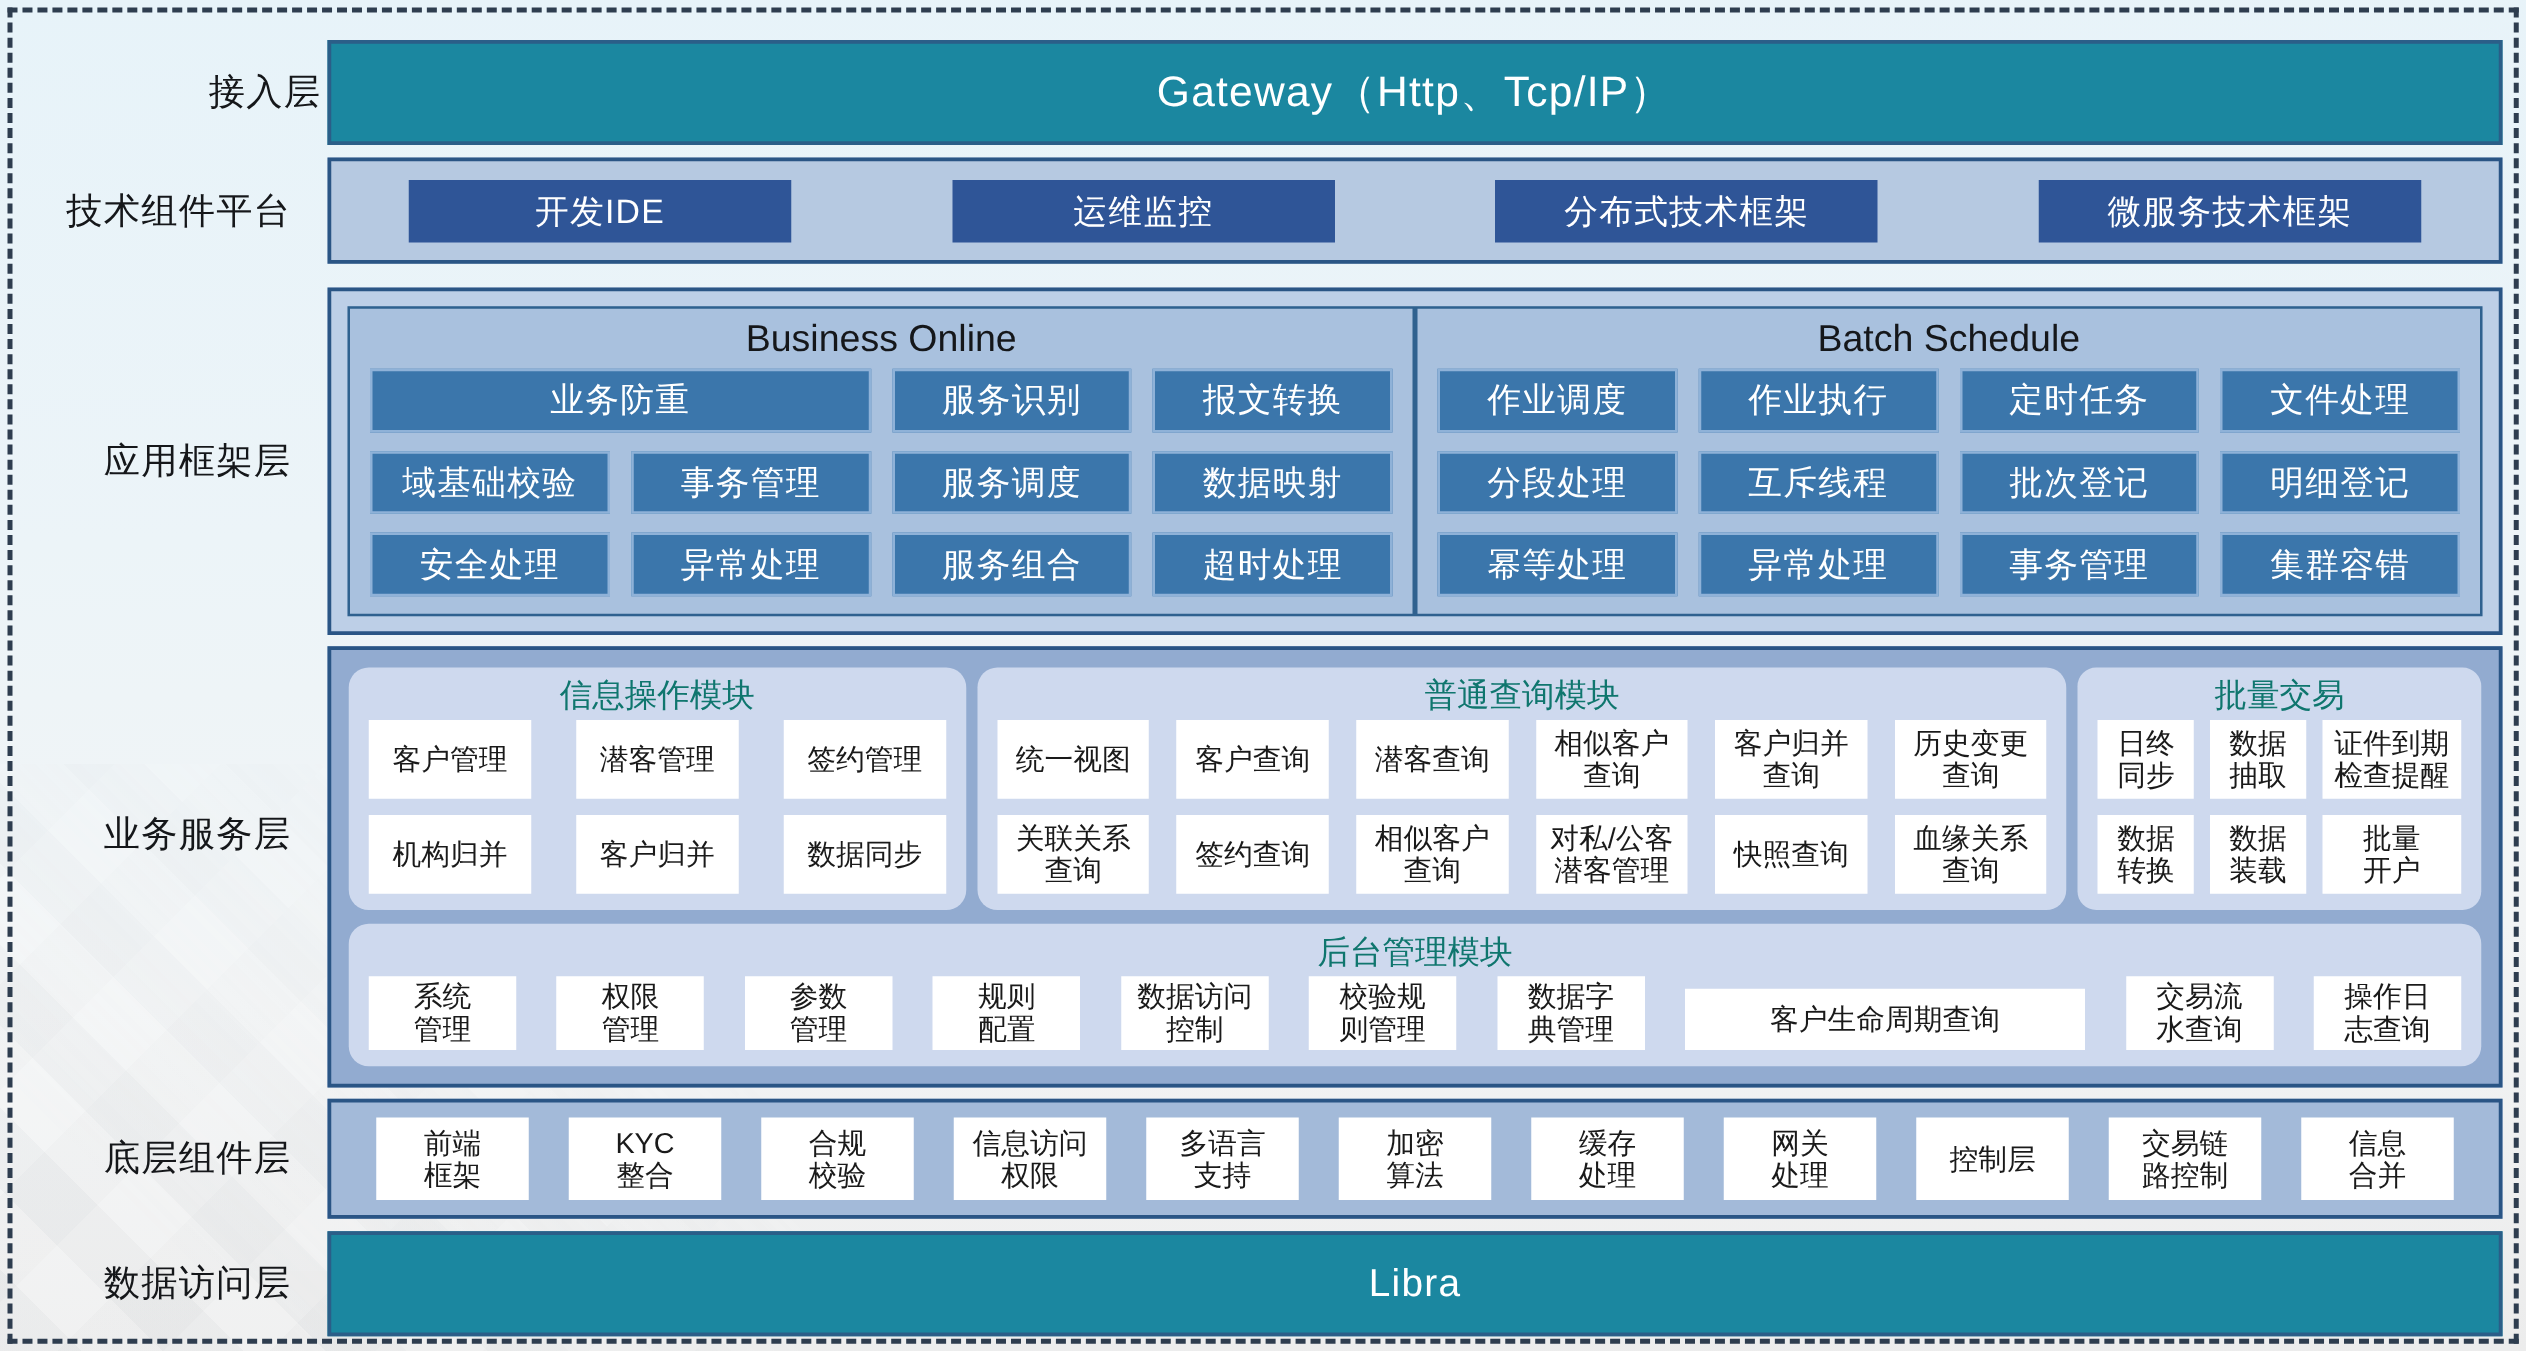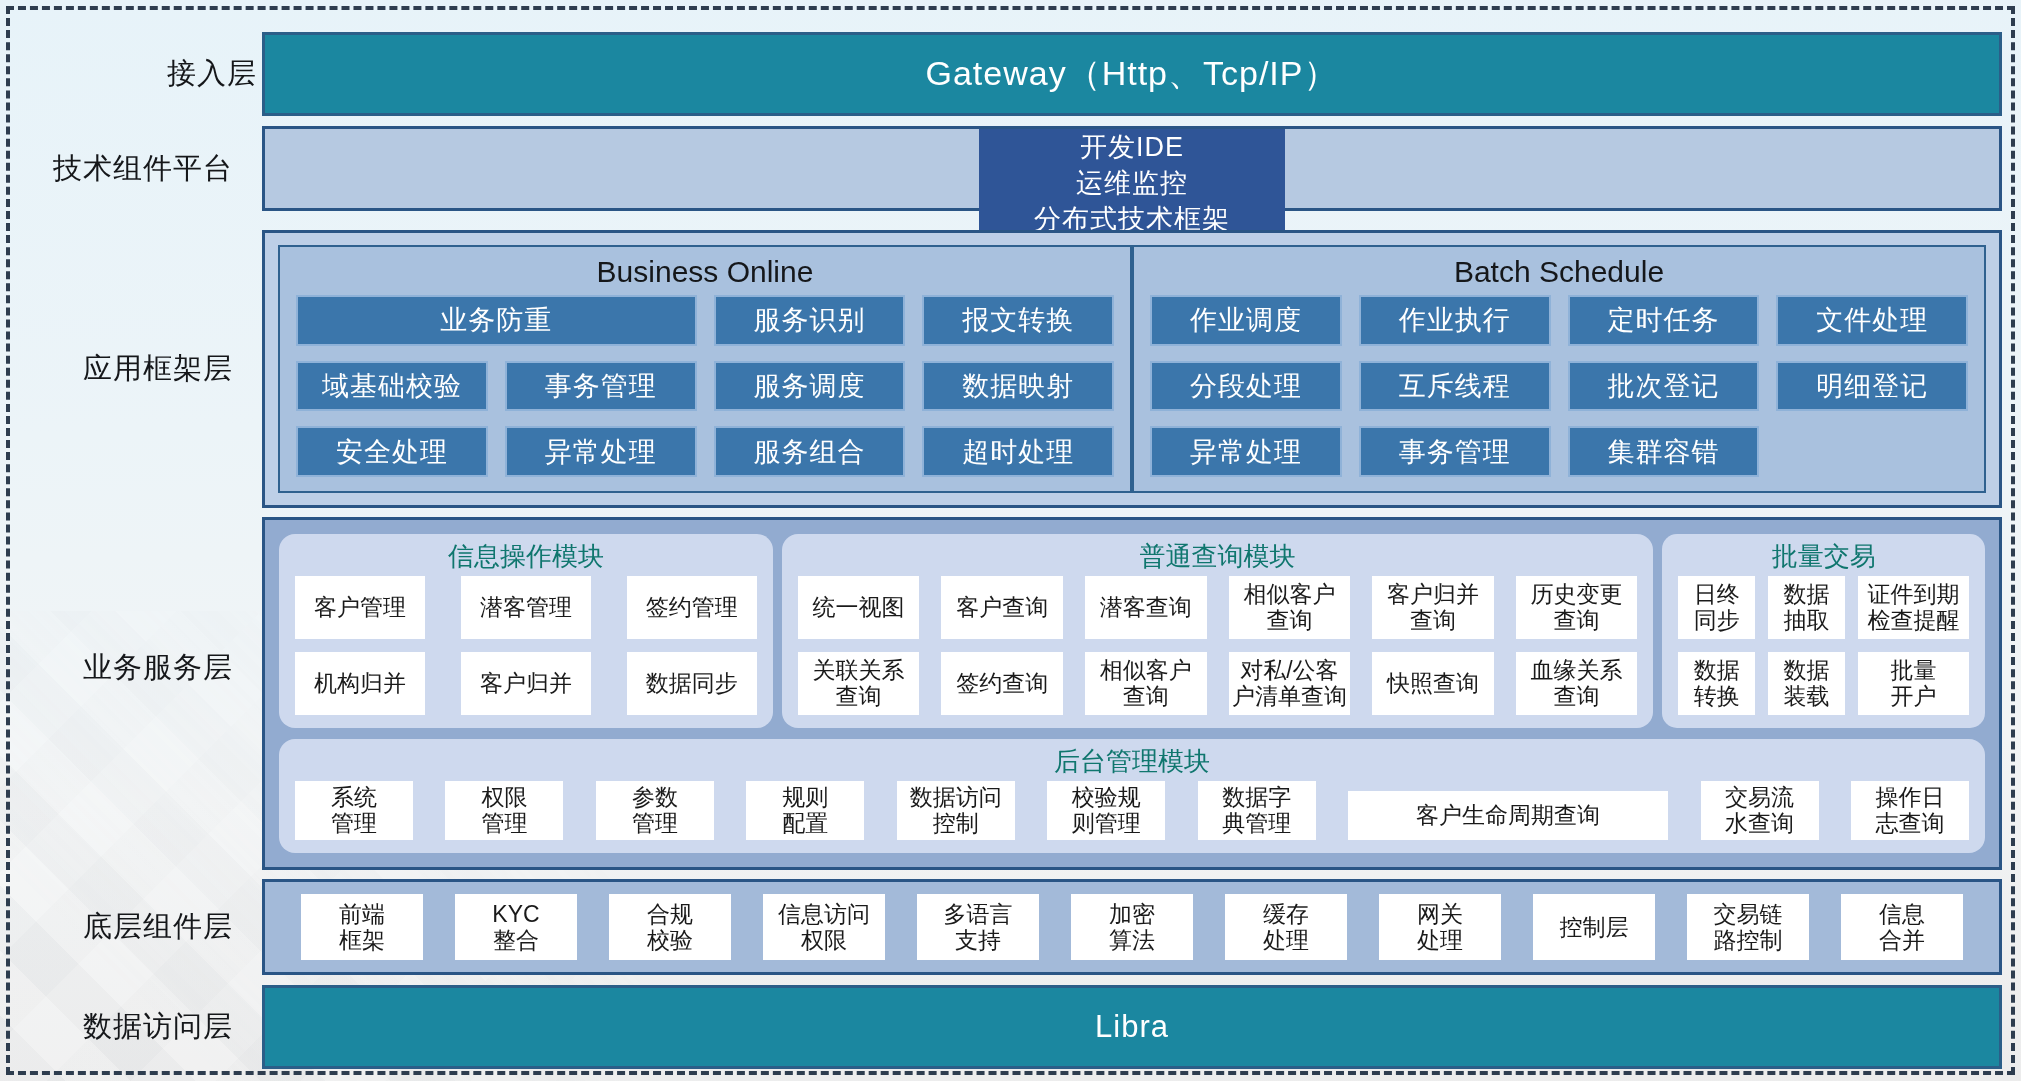--- a/index.html
+++ b/index.html
@@ -32,21 +32,21 @@
     background:#1b87a0;border:3px solid #2b5e88;
     display:flex;align-items:center;justify-content:center;
     color:#fff;letter-spacing:1px;
   }
   .bar.gateway{top:32px;height:84px;font-size:34px;}
   .bar.libra{top:985px;height:84px;font-size:31px;}
 
   
   .tech-strip{
     top:126px;height:85px;background:#b6c9e1;border:3px solid #2a5585;
-    display:flex;align-items:center;justify-content:space-between;padding:0 62px;flex-direction:column;
+    display:flex;align-items:center;justify-content:space-between;padding:0 62px;
   }
   .tbtn{
     width:306px;height:50px;background:#2f5597;color:#fff;font-size:27px;
     display:flex;align-items:center;justify-content:center;letter-spacing:1px;
   }
 
   
   .appframe{
     top:230px;height:278px;background:#bdcfe7;border:3px solid #2a5585;
     padding:12px 13px;display:flex;
@@ -142,20 +142,21 @@
     <div class="sbox-title">Batch Schedule</div>
     <div class="grid4">
       <div class="sbtn">作业调度</div>
       <div class="sbtn">作业执行</div>
       <div class="sbtn">定时任务</div>
       <div class="sbtn">文件处理</div>
       <div class="sbtn">分段处理</div>
       <div class="sbtn">互斥线程</div>
       <div class="sbtn">批次登记</div>
       <div class="sbtn">明细登记</div>
+      <div class="sbtn">幂等处理</div>
       <div class="sbtn">异常处理</div>
       <div class="sbtn">事务管理</div>
       <div class="sbtn">集群容错</div>
     </div>
   </div>
 </div>
 
 <div class="content bizservice">
   <div class="modules-row">
     <div class="module m-info">
@@ -180,21 +181,21 @@
         <div class="wbox">客户归并
 查询</div>
         <div class="wbox">历史变更
 查询</div>
         <div class="wbox">关联关系
 查询</div>
         <div class="wbox">签约查询</div>
         <div class="wbox">相似客户
 查询</div>
         <div class="wbox">对私/公客
-户清单查询</div>
+潜客管理</div>
         <div class="wbox">快照查询</div>
         <div class="wbox">血缘关系
 查询</div>
       </div>
     </div>
     <div class="module m-batch">
       <div class="module-title">批量交易</div>
       <div class="gridb">
         <div class="wbox">日终
 同步</div>

